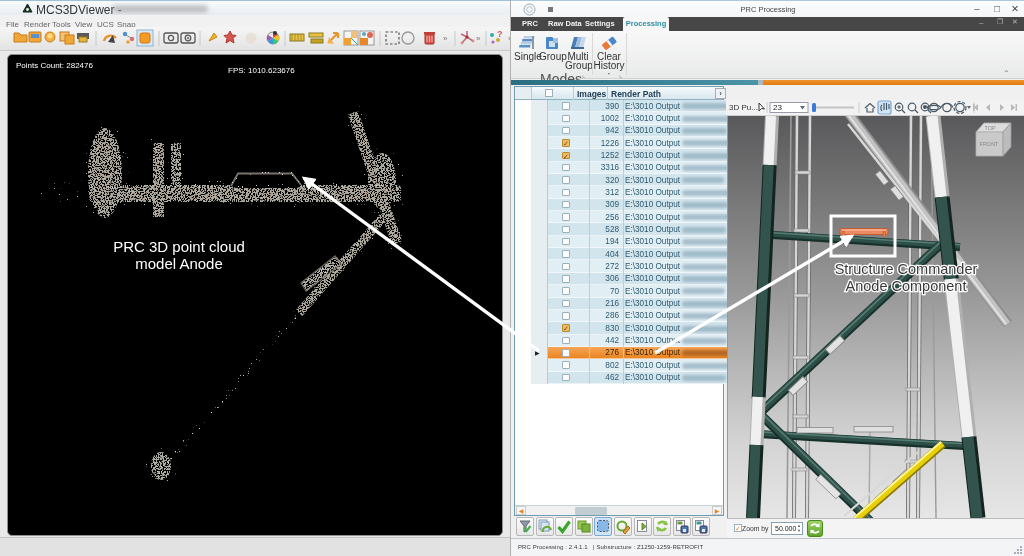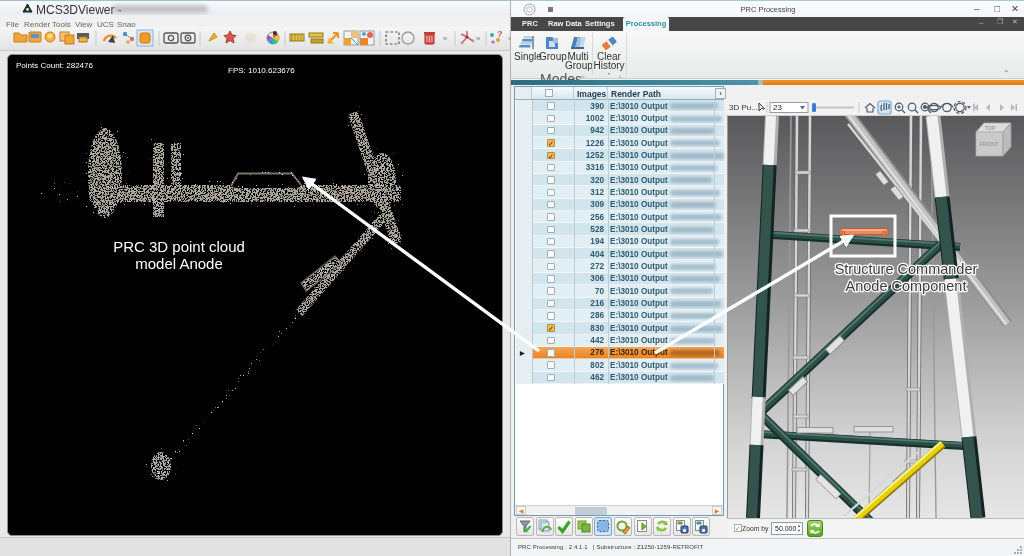--- a/index.html
+++ b/index.html
@@ -31,21 +31,21 @@
 .rbBtn{position:absolute;top:3px;text-align:center;font-size:10px;color:#333;line-height:8.5px;}
 .rbBtn svg{display:block;margin:0 auto 2px auto;}
 #modesLbl{position:absolute;left:29px;top:40px;font-size:14px;color:#555;}
 .rbSep{position:absolute;top:2px;width:1px;height:42px;background:#d8d8d8;}
 #progress{position:absolute;left:0;top:80px;width:514px;height:5px;background:#aab8bd;}
 #progress .teal{position:absolute;left:0;top:0;width:247px;height:5px;background:linear-gradient(90deg,#2a6d80,#4b93a8);}
 #progress .orange{position:absolute;left:252px;top:0;width:262px;height:5px;background:linear-gradient(#f0932f,#e07b10);}
 
 #tpane{position:absolute;left:3px;top:86px;width:210px;height:430px;border:1px solid #6f9cb0;background:#fff;}
 #thead{position:absolute;left:0;top:0;width:208px;height:13px;background:linear-gradient(#f5fafc,#d8e7ee);border-bottom:1px solid #8fb0bf;font-size:8.5px;font-weight:bold;color:#1c3d52;}
-.rows{position:absolute;left:1px;top:13px;width:208px;font-weight:bold;}
+.rows{position:absolute;left:16px;top:13px;width:208px;}
 .trow{position:relative;width:208px;height:12.35px;font-size:8.2px;color:#2f5a70;box-shadow:inset 0 -1px 0 rgba(255,255,255,.55);}
 .trow .mk{position:absolute;left:0;top:0;width:17px;height:100%;background:#e6eef2;border-right:1px solid #b5cbd5;}
 .trow .cb{position:absolute;left:31px;top:2.2px;width:7.5px;height:7.5px;background:#fdfdfd;border:1px solid #9ab0ba;border-radius:1px;font-size:7px;line-height:7px;text-align:center;color:#7a4a10;}
 .trow .num{position:absolute;left:40px;top:1.5px;width:48px;text-align:right;}
 .trow .pth{position:absolute;left:94px;top:1.5px;white-space:nowrap;}
 .trow .blob{display:inline-block;height:6px;border-radius:3px;background:#7f9fb0;filter:blur(1.5px);opacity:.6;vertical-align:middle;margin-left:2px;}
 .trow.alt{background:#e1eef4;}
 .trow.norm{background:#d2e4ec;}
 .trow.sel{background:linear-gradient(#f7a558,#e8821c);color:#3a2606;}
 .trow.sel .blob{background:#a86020;opacity:.85;}

